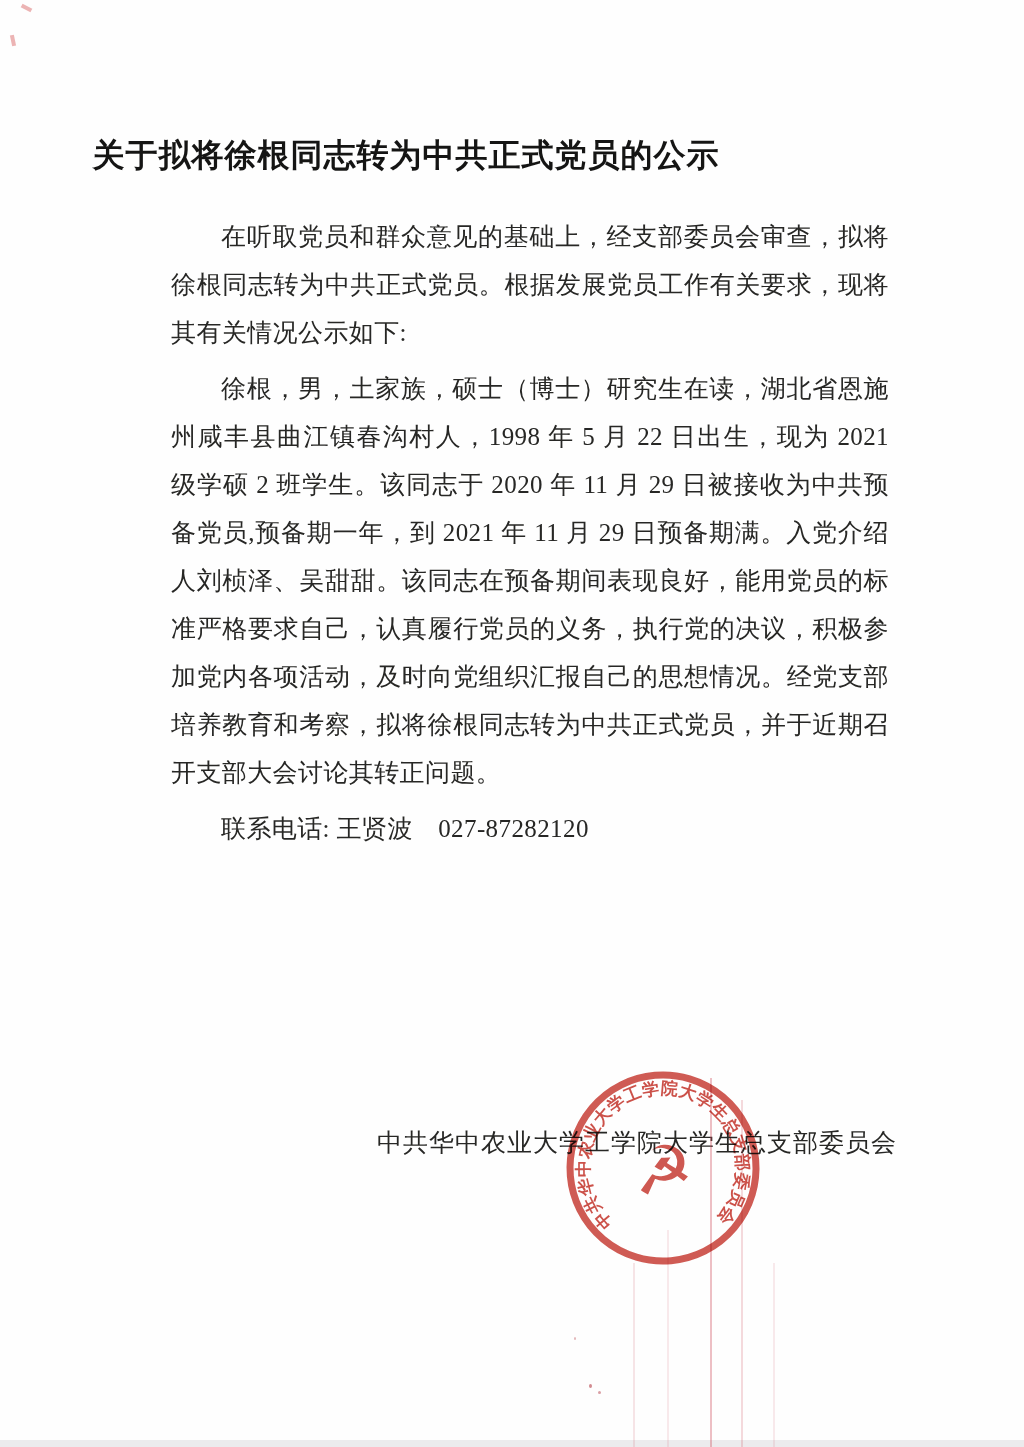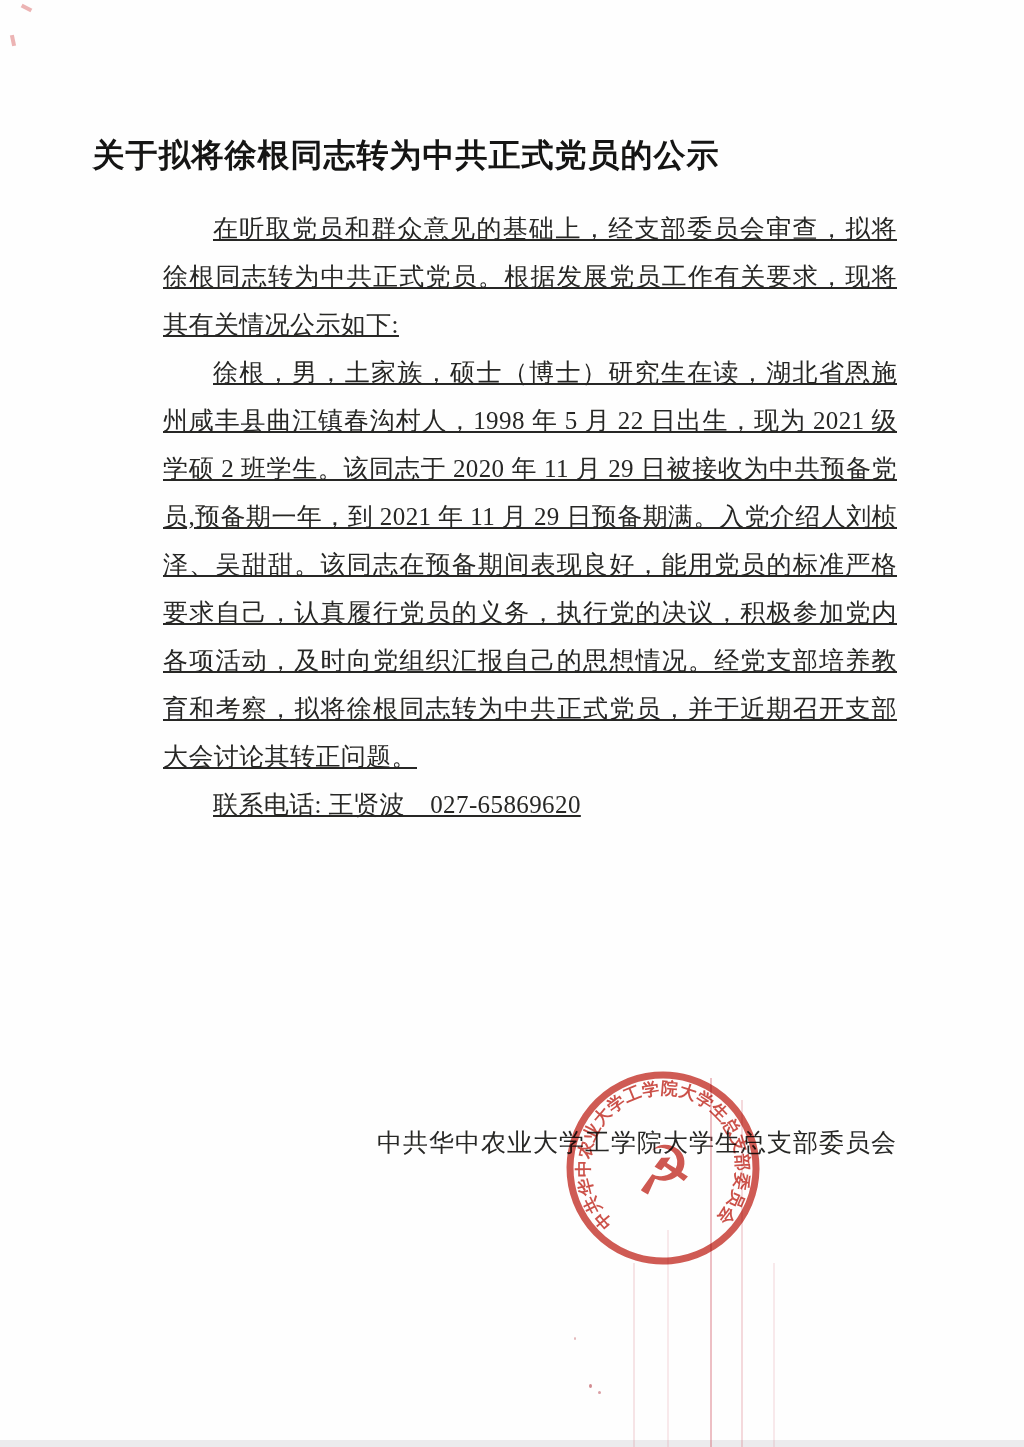--- a/index.html
+++ b/index.html
@@ -17,21 +17,21 @@
     font-size:32px;font-weight:700;color:#151514;
     letter-spacing:1px;
   }
   .doc-body{
     position:absolute;top:205px;left:163px;width:734px;
     font-size:25px;line-height:48px;
     text-align:justify;
     color:#272725;
     letter-spacing:0.4px;
   }
-  .doc-body p{margin:0;text-indent:2em;text-decoration:underline;}
+  .doc-body p{margin:8px;text-indent:2em;}
   .contact-line{
     margin:0;text-indent:2em;
     font-size:25px;line-height:48px;color:#272725;
   }
   .signature-line{
     position:absolute;top:1126px;right:127px;
     font-size:25px;color:#272725;letter-spacing:1px;
   }
   .date-line{
     position:absolute;top:1180px;left:548px;
@@ -71,21 +71,21 @@
 </head>
 <body>
 
 <div class="page">
 
   <h1 class="doc-title">关于拟将徐根同志转为中共正式党员的公示</h1>
 
   <div class="doc-body">
     <p>在听取党员和群众意见的基础上，经支部委员会审查，拟将徐根同志转为中共正式党员。根据发展党员工作有关要求，现将其有关情况公示如下:</p>
     <p>徐根，男，土家族，硕士（博士）研究生在读，湖北省恩施州咸丰县曲江镇春沟村人，1998 年 5 月 22 日出生，现为 2021 级学硕 2 班学生。该同志于 2020 年 11 月 29 日被接收为中共预备党员,预备期一年，到 2021 年 11 月 29 日预备期满。入党介绍人刘桢泽、吴甜甜。该同志在预备期间表现良好，能用党员的标准严格要求自己，认真履行党员的义务，执行党的决议，积极参加党内各项活动，及时向党组织汇报自己的思想情况。经党支部培养教育和考察，拟将徐根同志转为中共正式党员，并于近期召开支部大会讨论其转正问题。</p>
-    <p class="contact-line">联系电话: 王贤波　027-65869620</p>
+    <p class="contact-line">联系电话: 王贤波　027-87282120</p>
   </div>
 
   <div class="signature-line">中共华中农业大学工学院大学生总支部委员会</div>
 
 
   <div class="seal">
     <svg viewBox="0 0 200 200" xmlns="http://www.w3.org/2000/svg">
       <defs>
         <path id="sealArc" d="M 47.7,152.3 A 74,74 0 1 1 152.3,152.3"></path>
       </defs>

